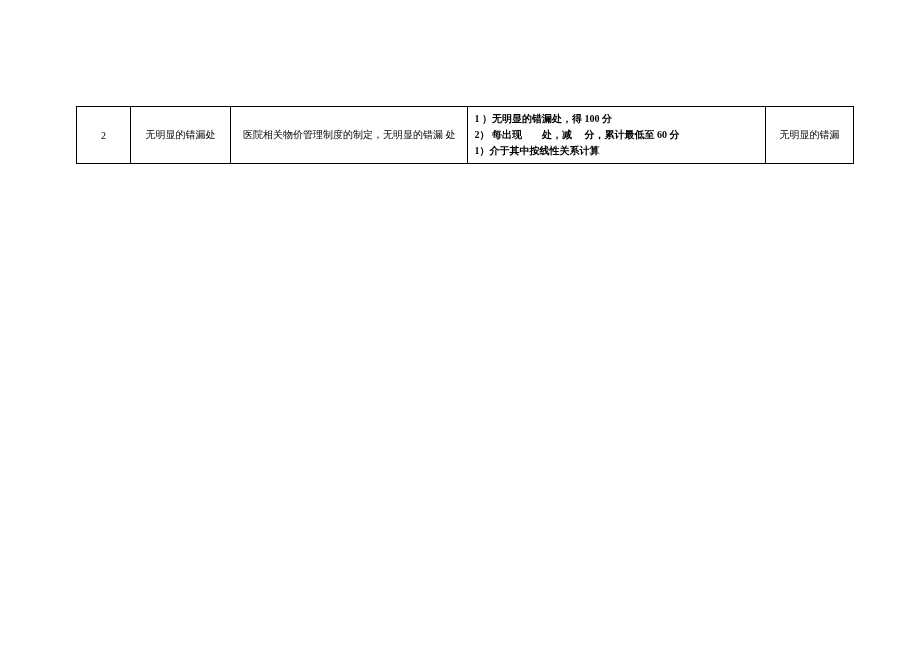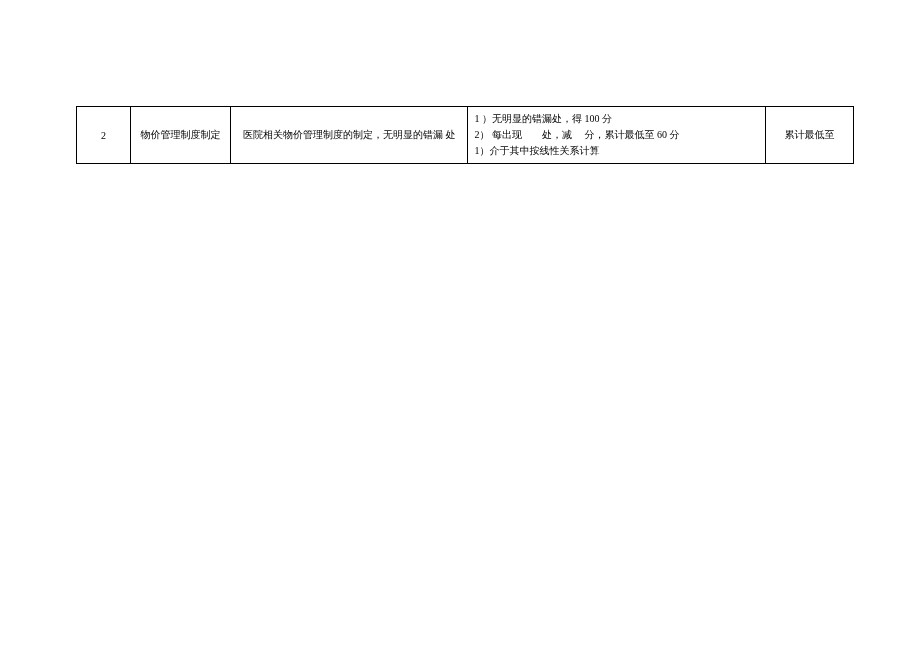--- a/index.html
+++ b/index.html
@@ -42,32 +42,33 @@
       width: 298px;
       text-align: left;
       line-height: 1.6;
     }
     .col-last {
       width: 88px;
       text-align: center;
     }
     .scoring-line {
       display: block;
+      font-weight: bold;
     }
   </style>
 </head>
 <body>
 
 <table class="table">
   <tbody>
     <tr>
       <td class="col-num">2</td>
-      <td class="col-name">物价管理制度制定</td>
+      <td class="col-name">无明显的错漏处</td>
       <td class="col-desc">医院相关物价管理制度的制定，无明显的错漏 处</td>
       <td class="col-scoring">
         <span class="scoring-line">1 ）无明显的错漏处，得 100 分</span>
         <span class="scoring-line">2） 每出现　　处，减　 分，累计最低至 60 分</span>
         <span class="scoring-line">1）介于其中按线性关系计算</span>
       </td>
-      <td class="col-last">累计最低至</td>
+      <td class="col-last">无明显的错漏</td>
     </tr>
   </tbody>
 </table>
 
 </body></html>

